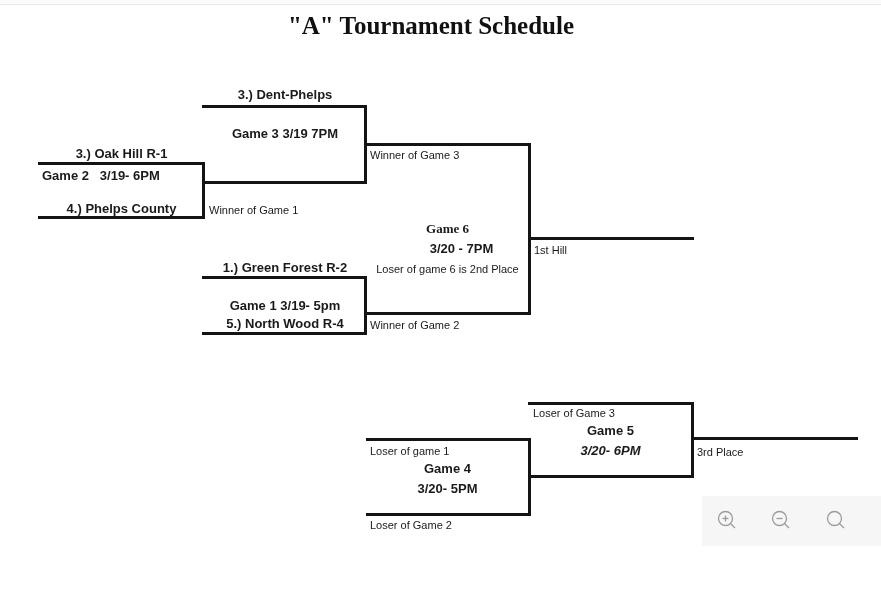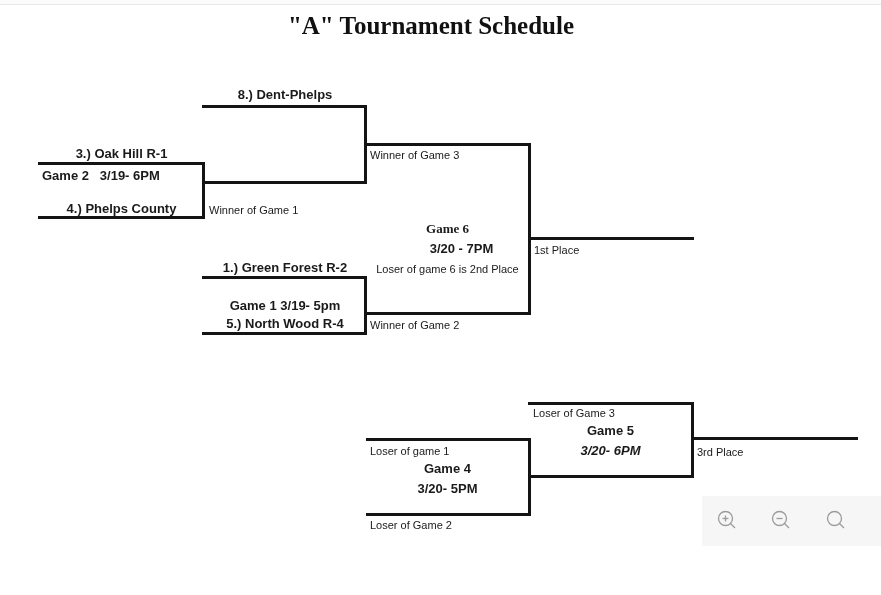--- a/index.html
+++ b/index.html
@@ -70,40 +70,41 @@
   <div class="hline" style="left:366px; top:438px; width:165px;"></div>
   <div class="hline" style="left:366px; top:513px; width:165px;"></div>
   <div class="vline" style="left:528px; top:438px; height:78px;"></div>
 
   <div class="hline" style="left:528px; top:402px; width:166px;"></div>
   <div class="hline" style="left:528px; top:475px; width:166px;"></div>
   <div class="vline" style="left:691px; top:402px; height:76px;"></div>
 
   <div class="hline" style="left:691px; top:437px; width:167px;"></div>
 
-  <div class="lbl bold13 ctr" style="left:204px; top:87px;  width:162px;">8.) Dent-Phelps</div>
+  <div class="lbl bold13 ctr" style="left:204px; top:87px;  width:162px;">3.) Dent-Phelps</div>
+  <div class="lbl bold13 ctr" style="left:204px; top:126px; width:162px;">Game 3 3/19 7PM</div>
 
   <div class="lbl bold13 ctr" style="left:38px;  top:146px; width:167px;">3.) Oak Hill R-1</div>
   <div class="lbl bold13" style="left:42px;  top:168px;">Game 2   3/19- 6PM</div>
   <div class="lbl bold13 ctr" style="left:38px;  top:201px; width:167px;">4.) Phelps County</div>
 
   <div class="lbl reg11" style="left:209px; top:204px;text-align:center;">Winner of Game 1</div>
   <div class="lbl reg11" style="left:370px; top:149px;">Winner of Game 3</div>
 
   <div class="lbl bold13 ctr" style="left:204px; top:260px; width:162px;">1.) Green Forest R-2</div>
   <div class="lbl bold13 ctr" style="left:204px; top:298px; width:162px;">Game 1 3/19- 5pm</div>
   <div class="lbl bold13 ctr" style="left:204px; top:316px; width:162px;">5.) North Wood R-4</div>
 
   <div class="lbl reg11" style="left:370px; top:319px;">Winner of Game 2</div>
 
   <div class="lbl bold13 ctr" style="left:366px; top:221px; width:163px;font-family:Liberation Serif, serif;">Game 6</div>
   <div class="lbl bold13 ctr" style="left:380px; top:241px; width:163px;">3/20 - 7PM</div>
   <div class="lbl reg11 ctr" style="left:366px; top:263px; width:163px;">Loser of game 6 is 2nd Place</div>
 
-  <div class="lbl reg11" style="left:534px; top:244px;">1st Place</div>
+  <div class="lbl reg11" style="left:534px; top:244px;">1st Hill</div>
 
   <div class="lbl reg11" style="left:370px; top:445px;">Loser of game 1</div>
   <div class="lbl bold13 ctr" style="left:366px; top:461px; width:163px;">Game 4</div>
   <div class="lbl bold13 ctr" style="left:366px; top:481px; width:163px;">3/20- 5PM</div>
   <div class="lbl reg11" style="left:370px; top:519px;">Loser of Game 2</div>
 
   <div class="lbl reg11" style="left:533px; top:407px;">Loser of Game 3</div>
   <div class="lbl bold13 ctr" style="left:529px; top:423px; width:163px;">Game 5</div>
   <div class="lbl bold13 ctr" style="left:529px; top:443px; width:163px;font-style:italic;">3/20- 6PM</div>
 

